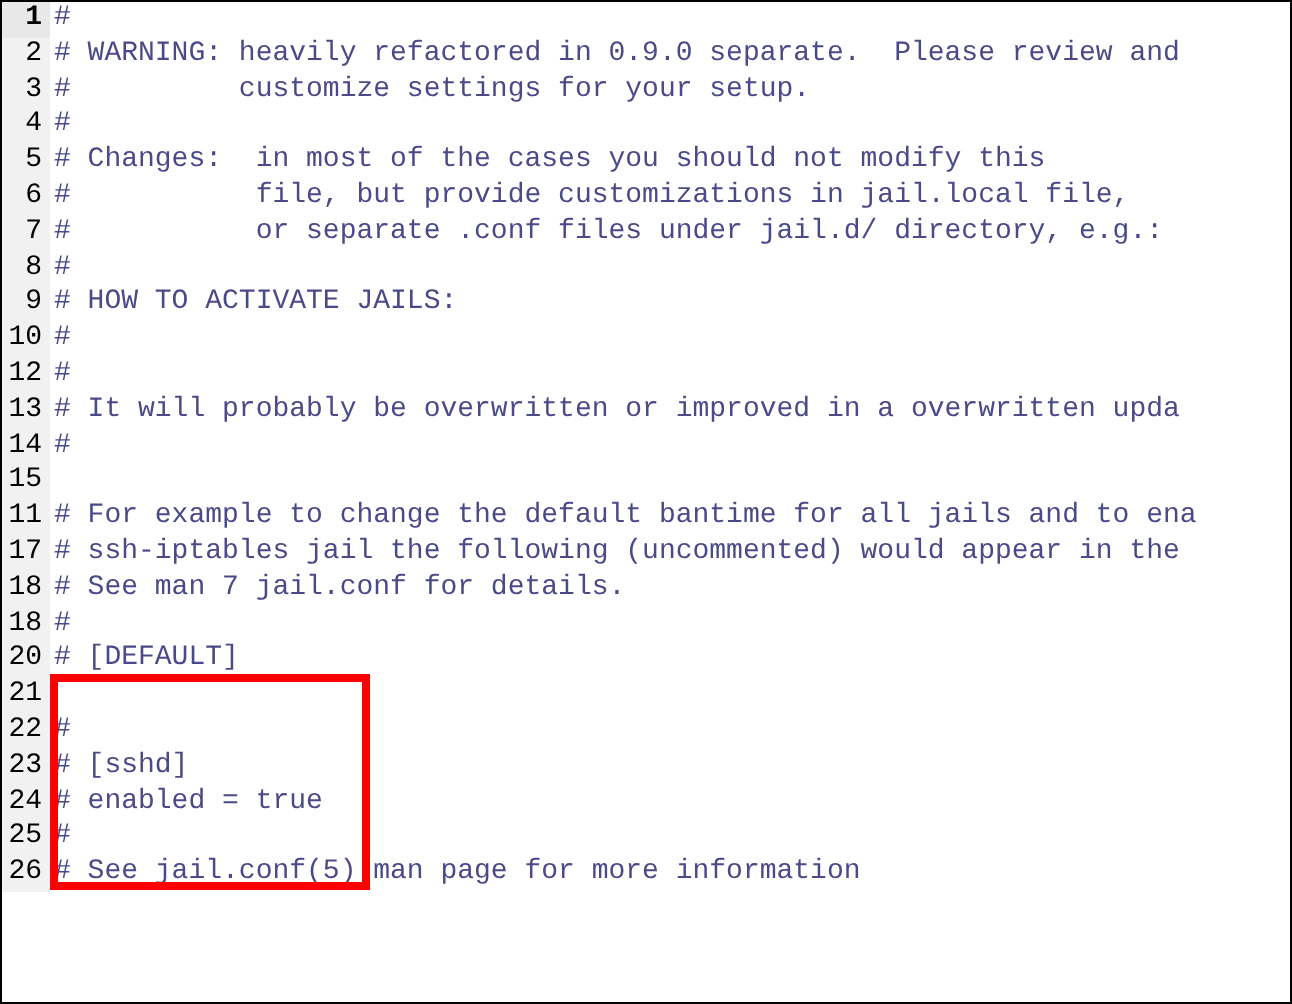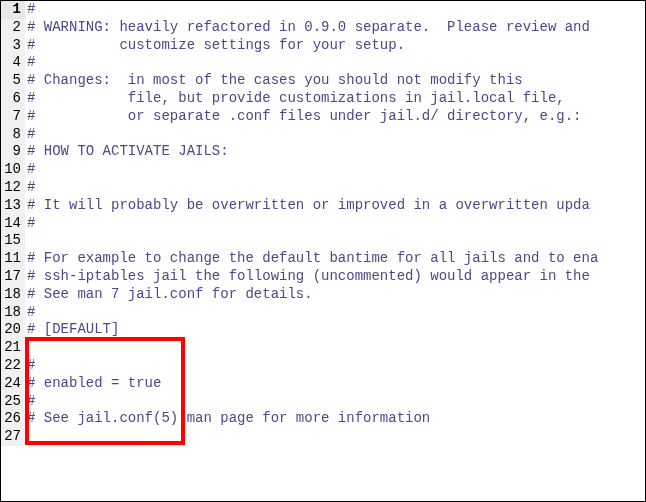--- a/index.html
+++ b/index.html
@@ -76,18 +76,18 @@
     <div class="line"><div class="gutter">13</div><div class="content"># It will probably be overwritten or improved in a overwritten upda</div></div>
     <div class="line"><div class="gutter">14</div><div class="content">#</div></div>
     <div class="line"><div class="gutter">15</div></div>
     <div class="line"><div class="gutter">11</div><div class="content"># For example to change the default bantime for all jails and to ena</div></div>
     <div class="line"><div class="gutter">17</div><div class="content"># ssh-iptables jail the following (uncommented) would appear in the </div></div>
     <div class="line"><div class="gutter">18</div><div class="content"># See man 7 jail.conf for details.</div></div>
     <div class="line"><div class="gutter">18</div><div class="content">#</div></div>
     <div class="line"><div class="gutter">20</div><div class="content"># [DEFAULT]</div></div>
     <div class="line"><div class="gutter">21</div></div>
     <div class="line"><div class="gutter">22</div><div class="content">#</div></div>
+    <div class="line"><div class="gutter">23</div><div class="content"># [sshd]</div></div>
     <div class="line"><div class="gutter">24</div><div class="content"># enabled = true</div></div>
     <div class="line"><div class="gutter">25</div><div class="content">#</div></div>
     <div class="line"><div class="gutter">26</div><div class="content"># See jail.conf(5) man page for more information</div></div>
-    <div class="line"><div class="gutter">27</div><div class="content"></div></div>
   </div>
 <div class="highlight-box"></div>
 
 </body></html>

